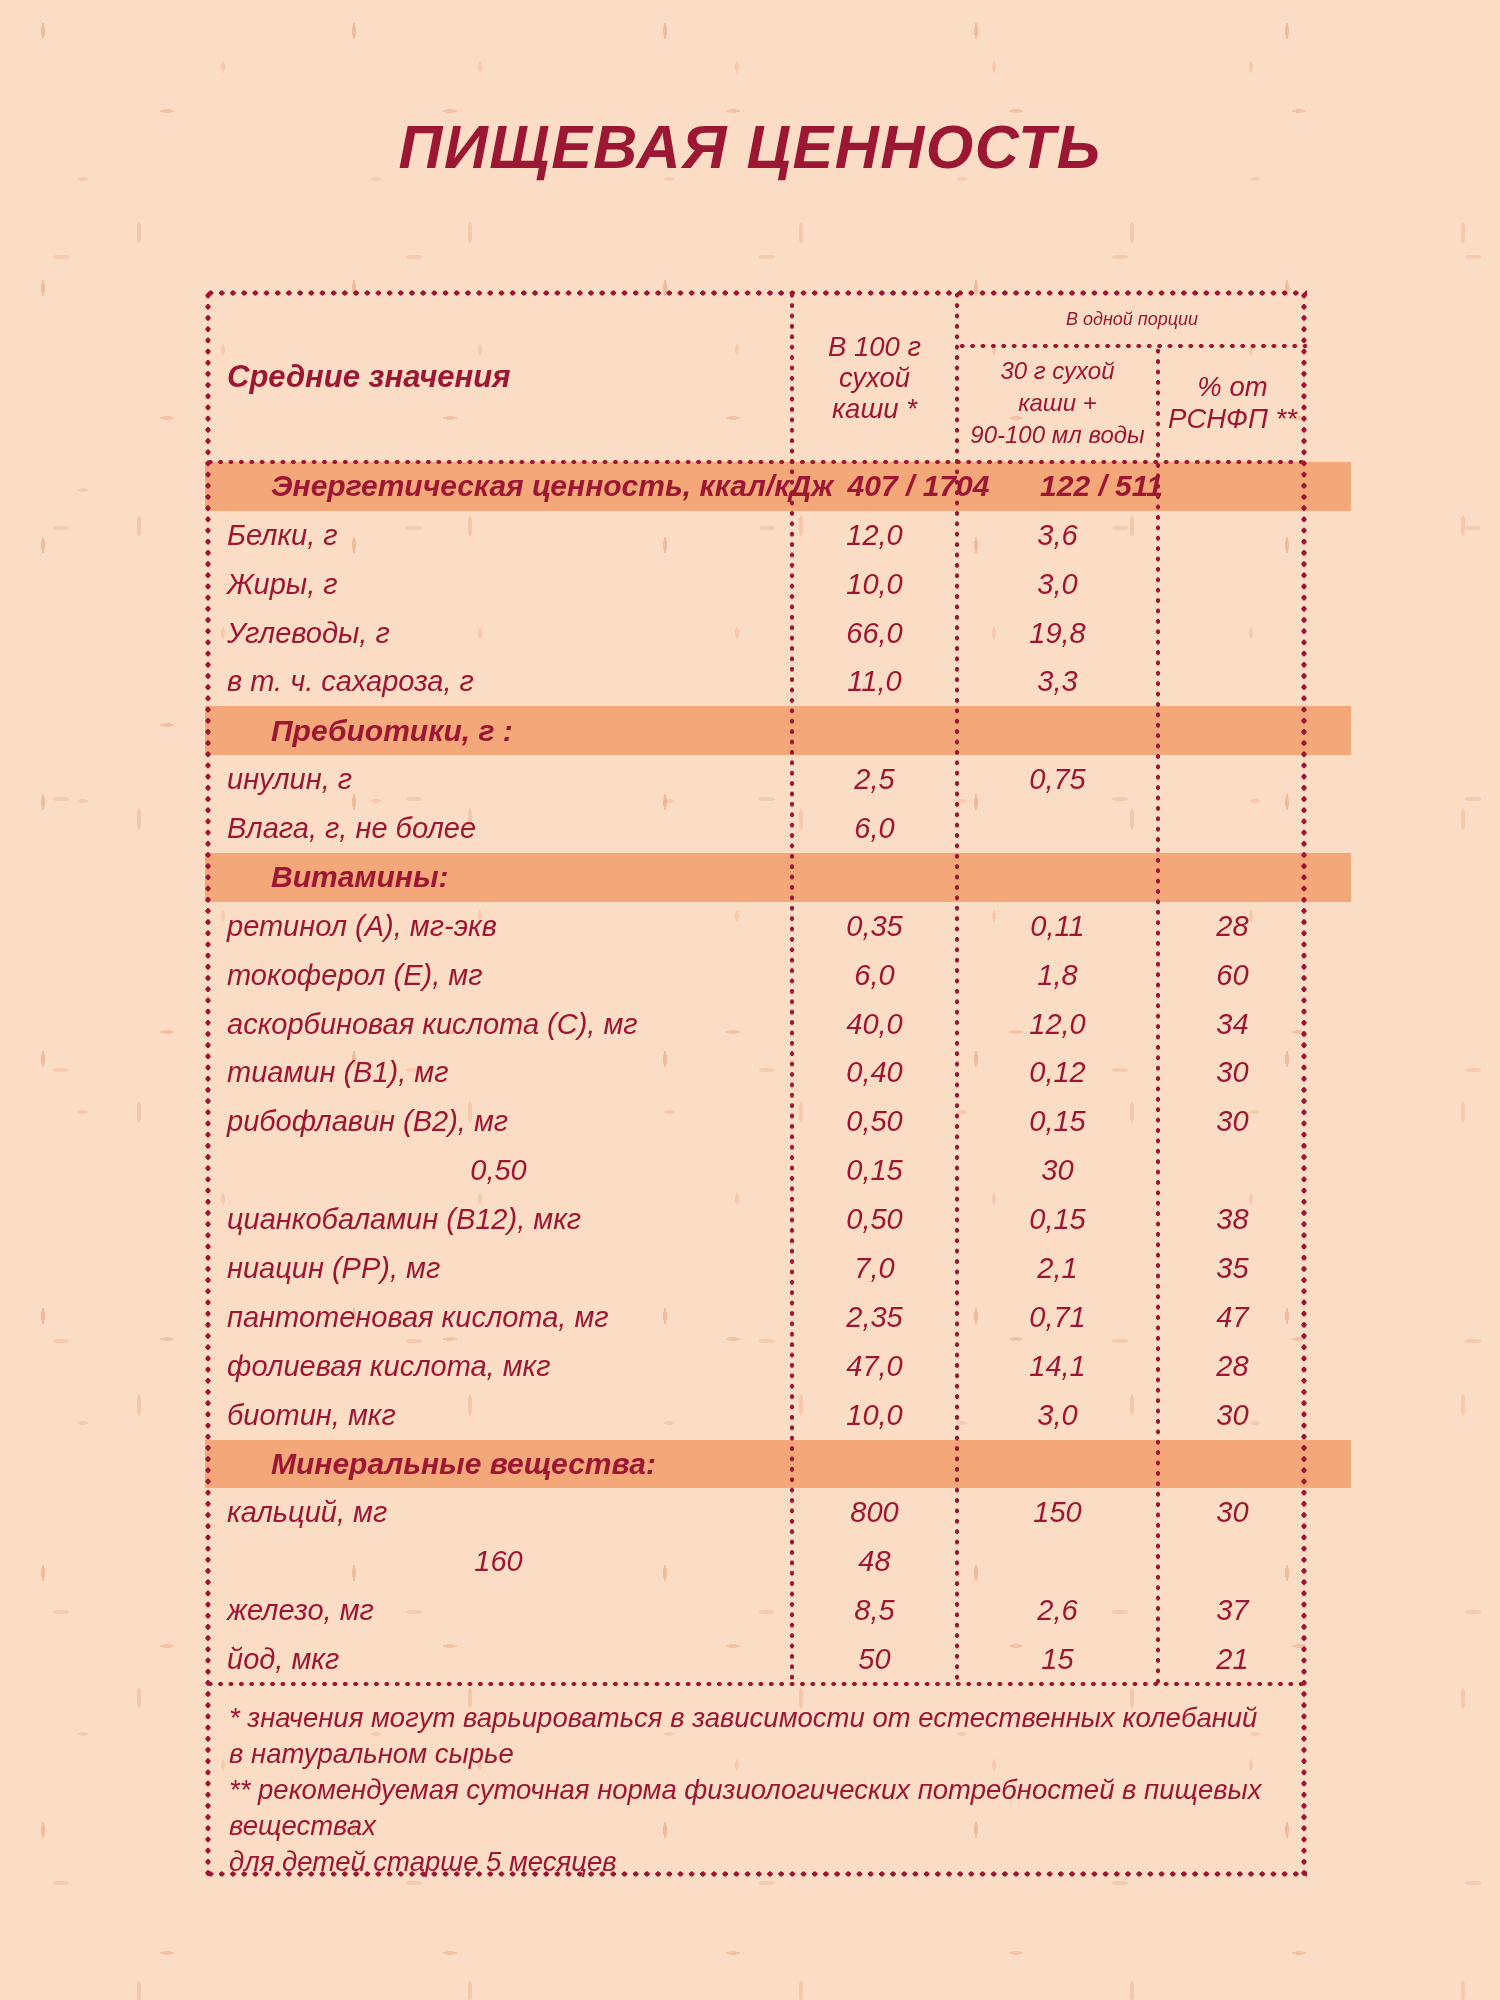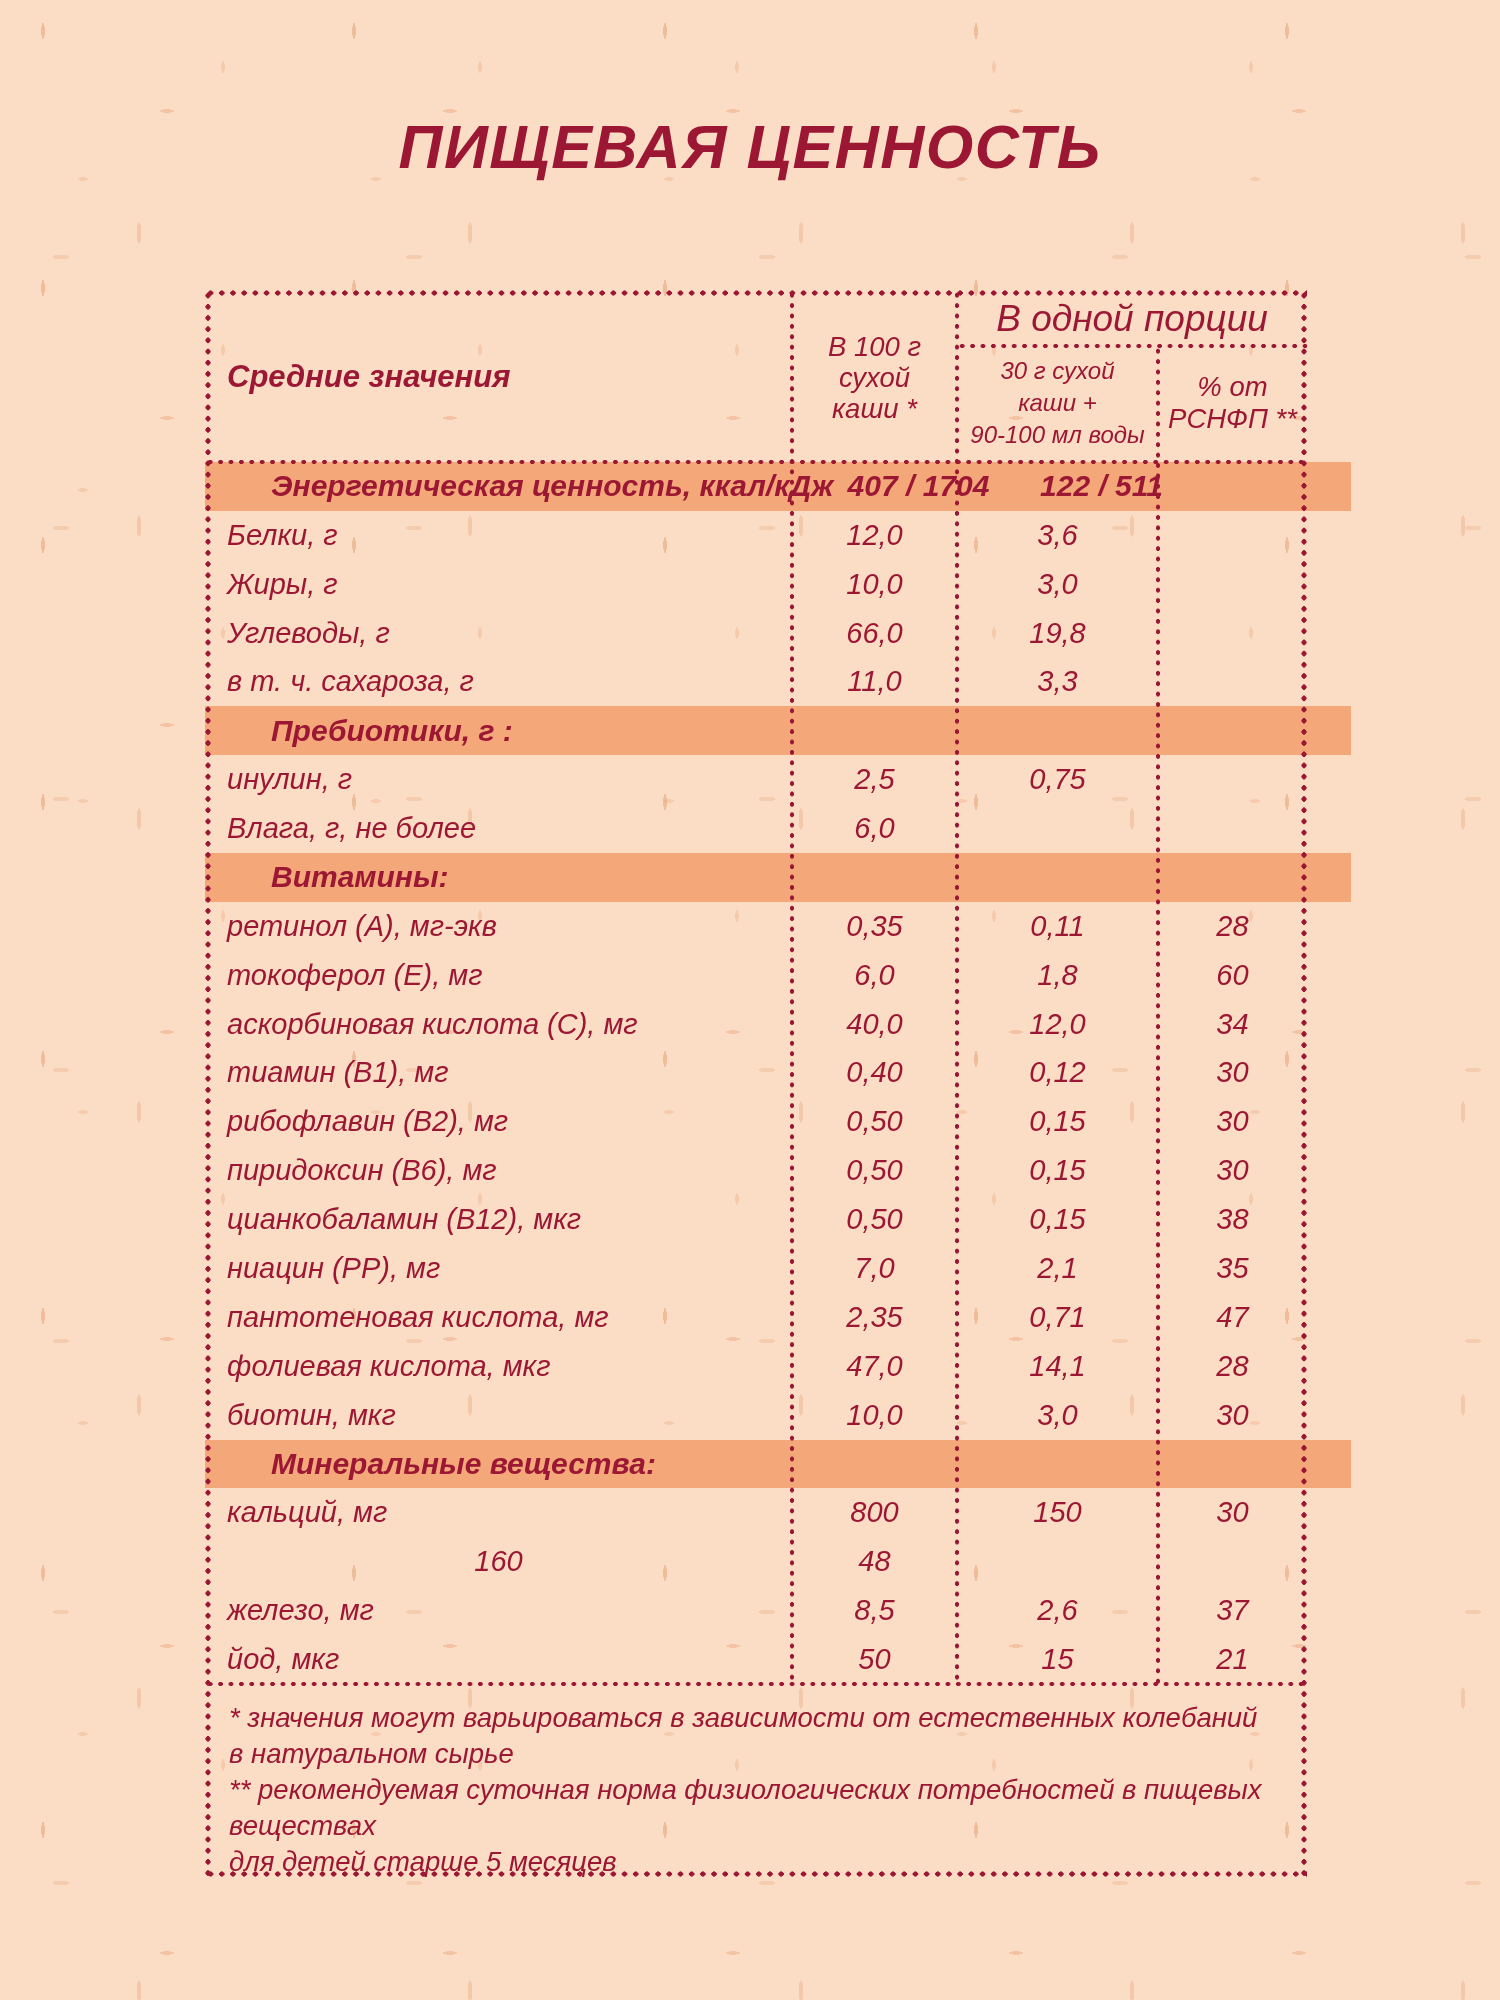--- a/index.html
+++ b/index.html
@@ -39,21 +39,21 @@
   .dh.outer { background-image:radial-gradient(circle, #9c1733 2.4px, rgba(156,23,51,0) 2.8px); background-size:11.2px 6px; }
   .dv.outer { background-image:radial-gradient(circle, #9c1733 2.4px, rgba(156,23,51,0) 2.8px); background-size:6px 11.2px; }
 
   
   .hdr { position:absolute; display:flex; align-items:center; white-space:pre-line; z-index:2; }
   .hdr-col1 { left:0; top:4px; width:587px; height:166px; padding-left:22px; box-sizing:border-box;
               font-weight:700; font-size:31px; }
   .hdr-col2 { left:587px; top:4px; width:165px; height:166px; justify-content:center;
               text-align:center; font-size:27.5px; line-height:31px; }
   .hdr-group{ left:752px; top:4px; width:350px; height:50px; justify-content:center;
-              font-size:37px; }
+              font-size:18px; }
   .hdr-col3 { left:752px; top:56px; width:201px; height:114px; justify-content:center;
               text-align:center; font-size:24px; line-height:32px; }
   .hdr-col4 { left:953px; top:56px; width:149px; height:114px; justify-content:center;
               text-align:center; font-size:27.5px; line-height:32px; }
 
   
   .rows { position:absolute; left:0; top:172px; width:1102px; height:1222px;
           display:grid; grid-template-rows:repeat(25,1fr); z-index:1; }
   .row  { display:grid; grid-template-columns:587px 165px 201px 149px; align-items:center; }
   .row.hl { background:#f4a87a;padding-left:44px; }
@@ -165,21 +165,20 @@
           <div class="cell val">0,12</div>
           <div class="cell val">30</div>
         </div>
         <div class="row">
           <div class="cell lbl">рибофлавин (В2), мг</div>
           <div class="cell val">0,50</div>
           <div class="cell val">0,15</div>
           <div class="cell val">30</div>
         </div>
         <div class="row">
-          <div class="cell lbl">пиридоксин (В6), мг</div>
           <div class="cell val">0,50</div>
           <div class="cell val">0,15</div>
           <div class="cell val">30</div>
         </div>
         <div class="row">
           <div class="cell lbl">цианкобаламин (В12), мкг</div>
           <div class="cell val">0,50</div>
           <div class="cell val">0,15</div>
           <div class="cell val">38</div>
         </div>

